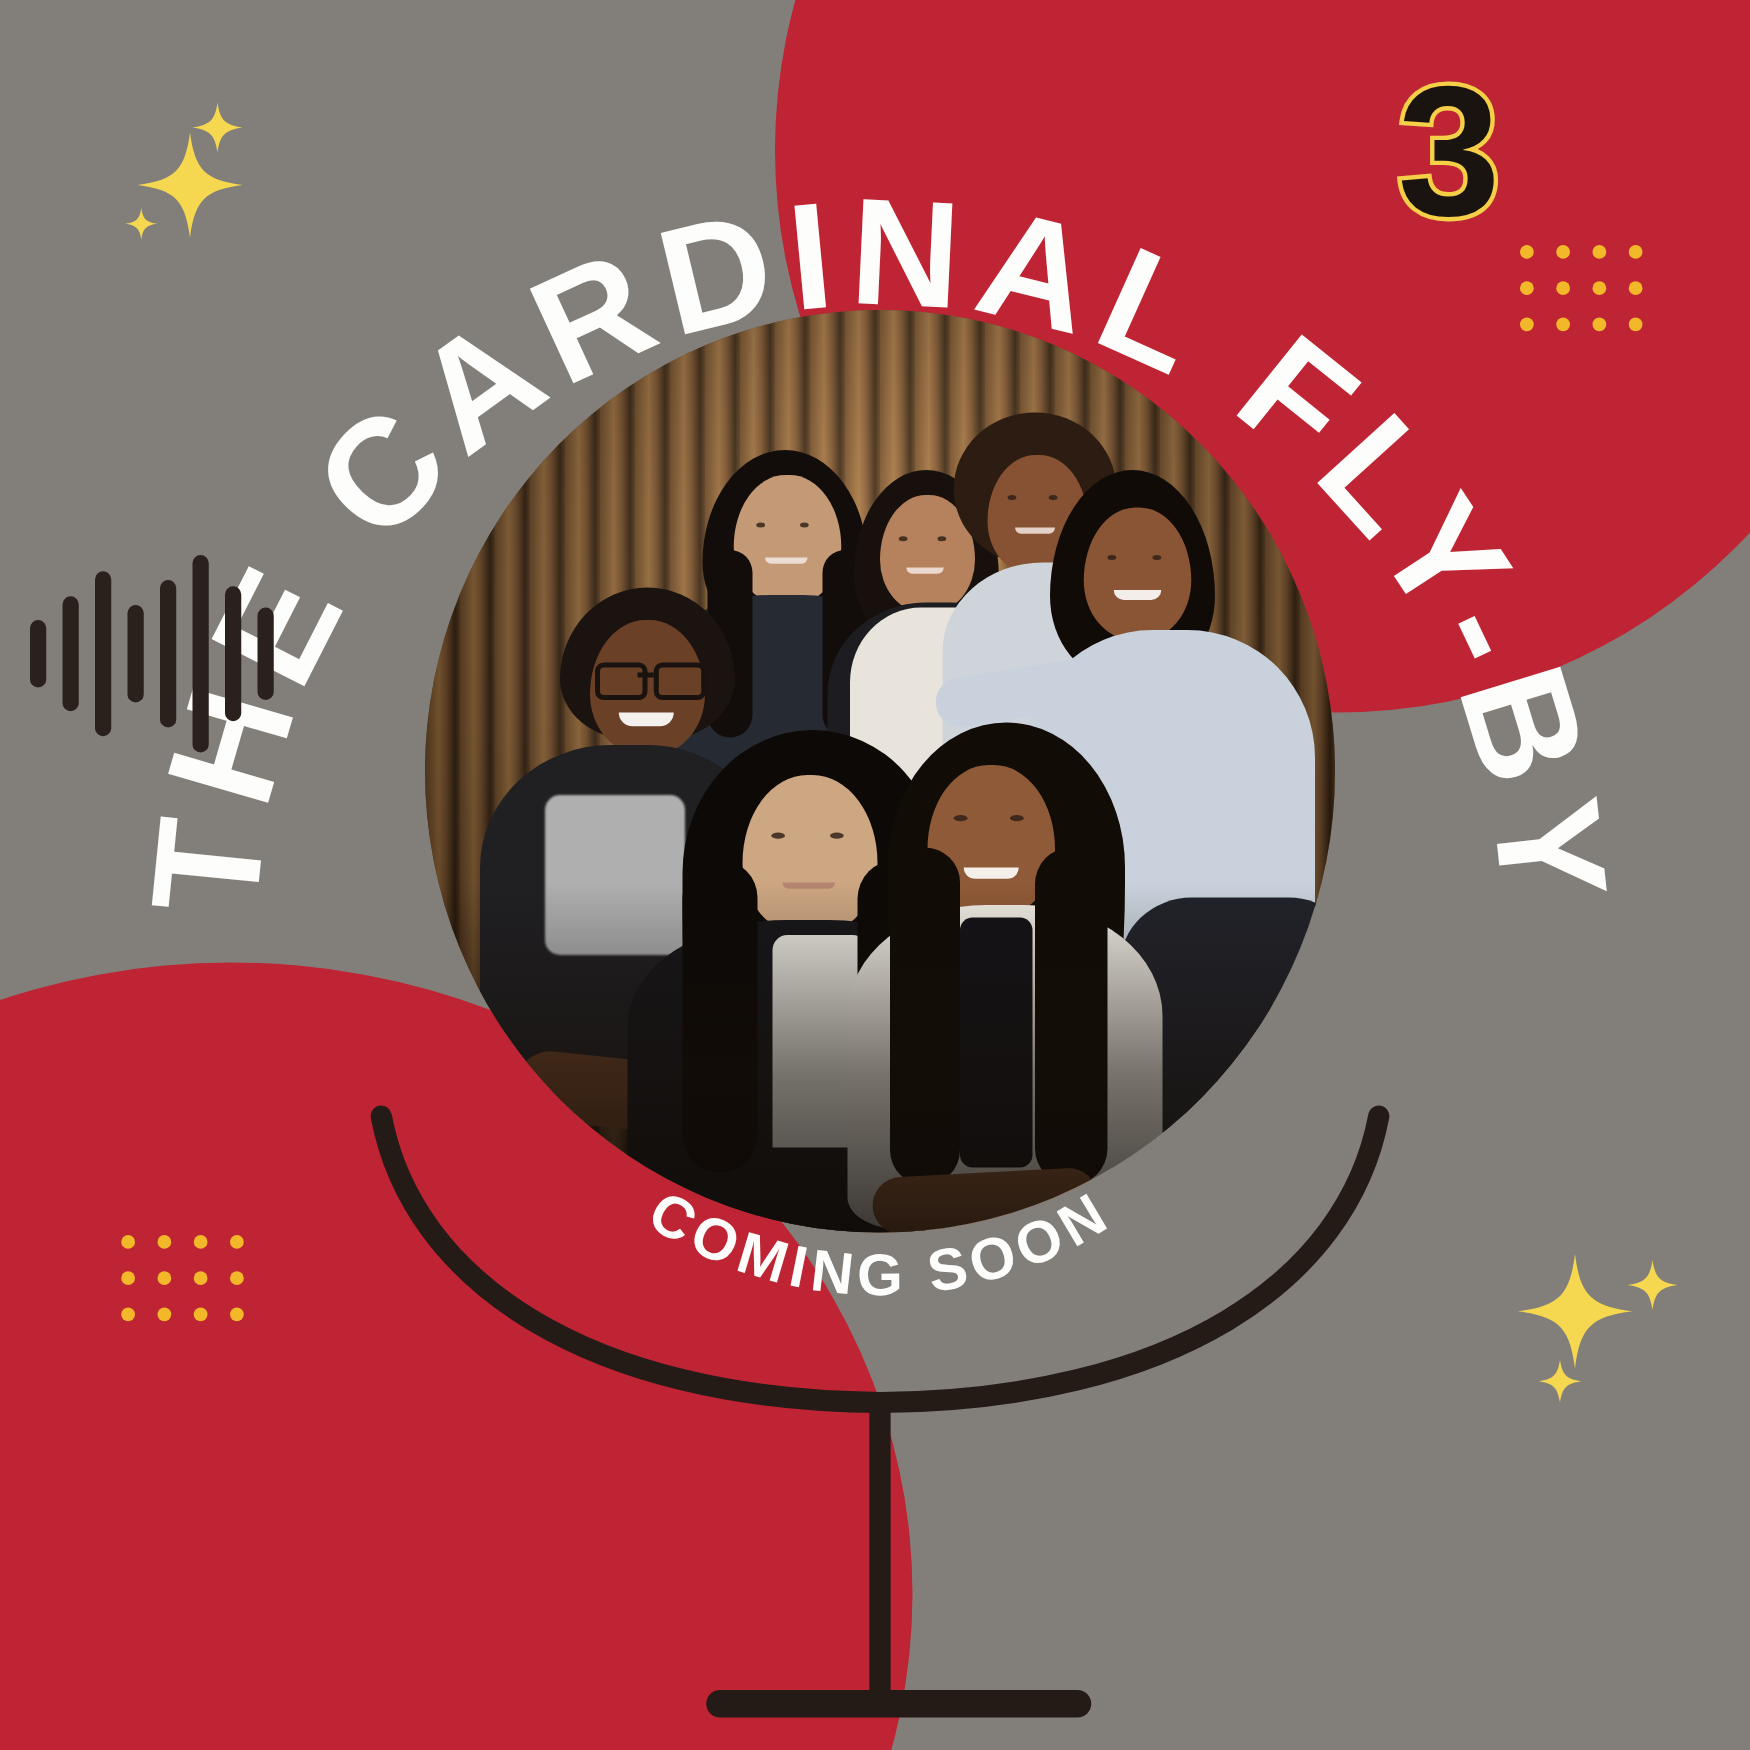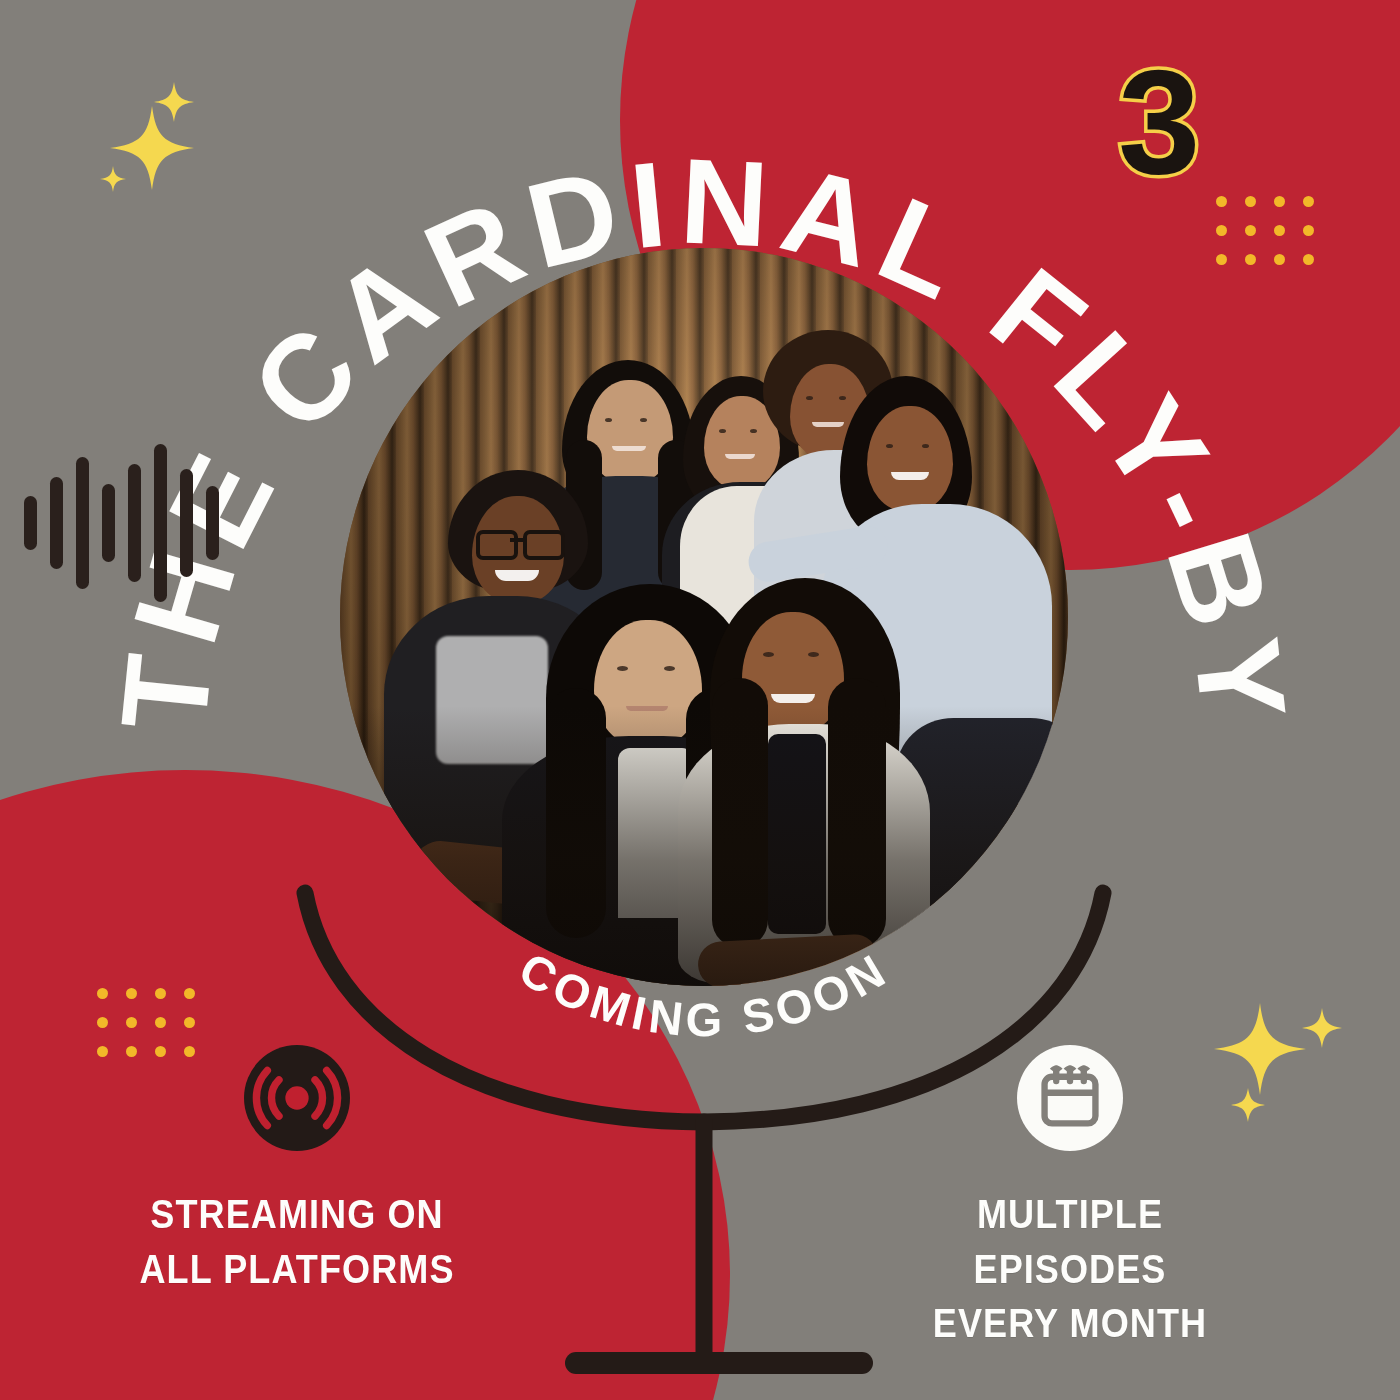--- a/index.html
+++ b/index.html
@@ -259,44 +259,15 @@
     <i style="height:54px;"></i>
       <i style="height:92px;"></i>
       <i style="height:132px;"></i>
     <i style="height:78px;"></i>
       <i style="height:118px;"></i>
       <i style="height:158px;"></i>
     <i style="height:108px;"></i>
       <i style="height:74px;"></i>
   </div>
 
-  <div class="feature" id="feature-left">
-    <div class="f-icon" id="icon-stream">
-      <svg viewBox="0 0 100 100" width="106" height="106">
-        <circle cx="50" cy="50" r="11" fill="#c0202f"></circle>
-        <path d="M33 33 a24 24 0 0 0 0 34" fill="none" stroke="#c0202f" stroke-width="7" stroke-linecap="round"></path>
-        <path d="M67 33 a24 24 0 0 1 0 34" fill="none" stroke="#c0202f" stroke-width="7" stroke-linecap="round"></path>
-        <path d="M22 24 a38 38 0 0 0 0 52" fill="none" stroke="#c0202f" stroke-width="7" stroke-linecap="round"></path>
-        <path d="M78 24 a38 38 0 0 1 0 52" fill="none" stroke="#c0202f" stroke-width="7" stroke-linecap="round"></path>
-      </svg>
-    </div>
-    <div class="f-line">STREAMING ON</div>
-    <div class="f-line">ALL PLATFORMS</div>
-  </div>
-
-  <div class="feature" id="feature-right">
-    <div class="f-icon" id="icon-calendar">
-      <svg viewBox="0 0 100 100" width="106" height="106">
-        <rect x="26" y="30" width="48" height="44" rx="7" ry="7" fill="none" stroke="#827f7a" stroke-width="6"></rect>
-        <line x1="26" y1="45" x2="74" y2="45" stroke="#827f7a" stroke-width="6"></line>
-        <path d="M37 22 v12" stroke="#827f7a" stroke-width="6" stroke-linecap="round" fill="none"></path>
-        <path d="M50 22 v12" stroke="#827f7a" stroke-width="6" stroke-linecap="round" fill="none"></path>
-        <path d="M63 22 v12" stroke="#827f7a" stroke-width="6" stroke-linecap="round" fill="none"></path>
-        <path d="M33 24 a5 5 0 0 1 8 0" fill="none" stroke="#827f7a" stroke-width="5"></path>
-        <path d="M46 24 a5 5 0 0 1 8 0" fill="none" stroke="#827f7a" stroke-width="5"></path>
-        <path d="M59 24 a5 5 0 0 1 8 0" fill="none" stroke="#827f7a" stroke-width="5"></path>
-      </svg>
-    </div>
-    <div class="f-line">MULTIPLE EPISODES</div>
-    <div class="f-line">EVERY MONTH</div>
-  </div>
+
 
 </div>
 
 </body></html>

